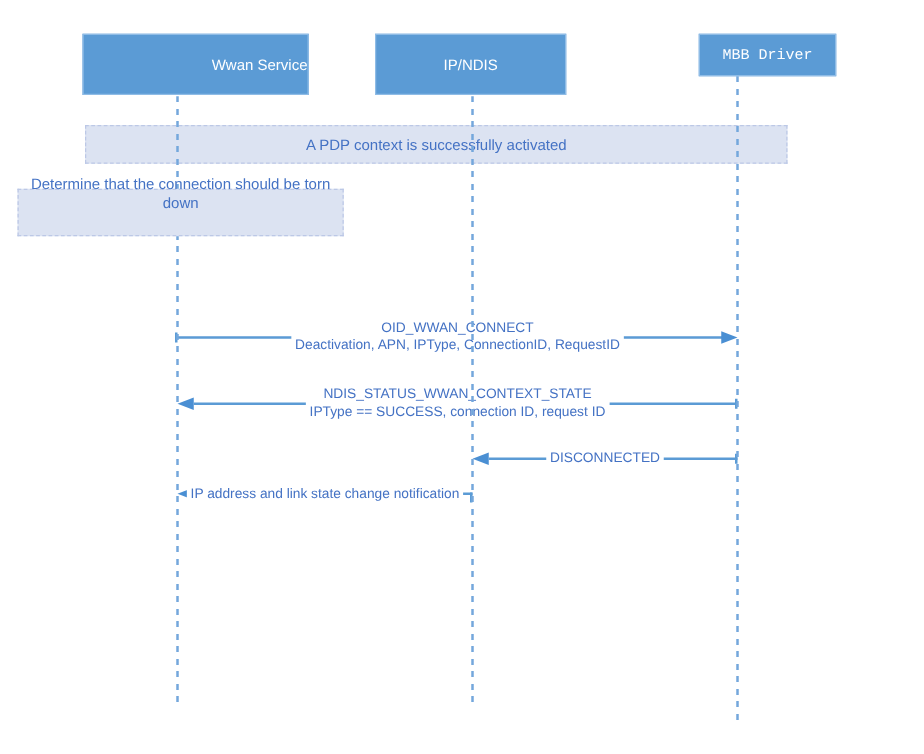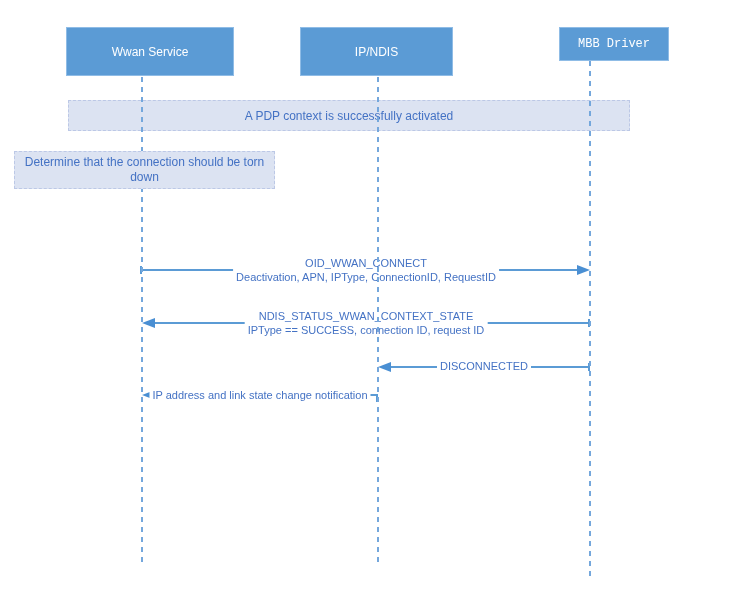--- a/index.html
+++ b/index.html
@@ -18,21 +18,21 @@
   }
   .banner{
     position:absolute;left:68px;top:100px;width:562px;height:31px;
     background:#DCE3F2;border:1px dashed #BCC8E6;z-index:2;
     display:flex;align-items:center;justify-content:center;
     color:#4472C4;font-size:12px;box-sizing:border-box;text-align:center;
   }
   .note{
     position:absolute;left:14px;top:151px;width:261px;height:34px;
     background:#DCE3F2;border:1px dashed #BCC8E6;z-index:6;
-    display:flex;align-items:center;justify-content:center;
+    display:flex;align-items:flex-end;justify-content:center;
     color:#4472C4;font-size:12px;box-sizing:border-box;text-align:center;
     line-height:15px;padding:18px 6px;
   }
   .shaft{position:absolute;height:2px;background:#5B9BD5;z-index:3;}
   .tick{position:absolute;width:2px;height:8px;background:#5B9BD5;z-index:3;}
   .head{position:absolute;width:0;height:0;z-index:3;}
   .head.right{border-top:5px solid transparent;border-bottom:5px solid transparent;border-left:13px solid #4A8FD3;}
   .head.left{border-top:5px solid transparent;border-bottom:5px solid transparent;border-right:13px solid #4A8FD3;}
   .msg-label{
     position:absolute;transform:translate(-50%,-50%);background:#ffffff;
@@ -40,21 +40,21 @@
     white-space:nowrap;z-index:4;padding:0 3px;
   }
   .msg-label span{display:block;}
   .msg-label span:empty{display:none;}
 </style>
 </head>
 <body>
 
 <div class="canvas">
 
-  <div class="actor-box" style="left:66px;top:27px;width:168px;height:49px;">
+  <div class="actor-box" style="left:66px;top:27px;width:181px;height:49px;justify-content:flex-end;">
     <span>Wwan Service</span>
   </div>
   <div class="actor-box" style="left:300px;top:27px;width:153px;height:49px;justify-content:center;">
     <span>IP/NDIS</span>
   </div>
   <div class="actor-box" style="left:559px;top:27px;width:110px;height:34px;font-family:Liberation Mono, monospace;">
     <span>MBB Driver</span>
   </div>
 
   <div class="banner">

